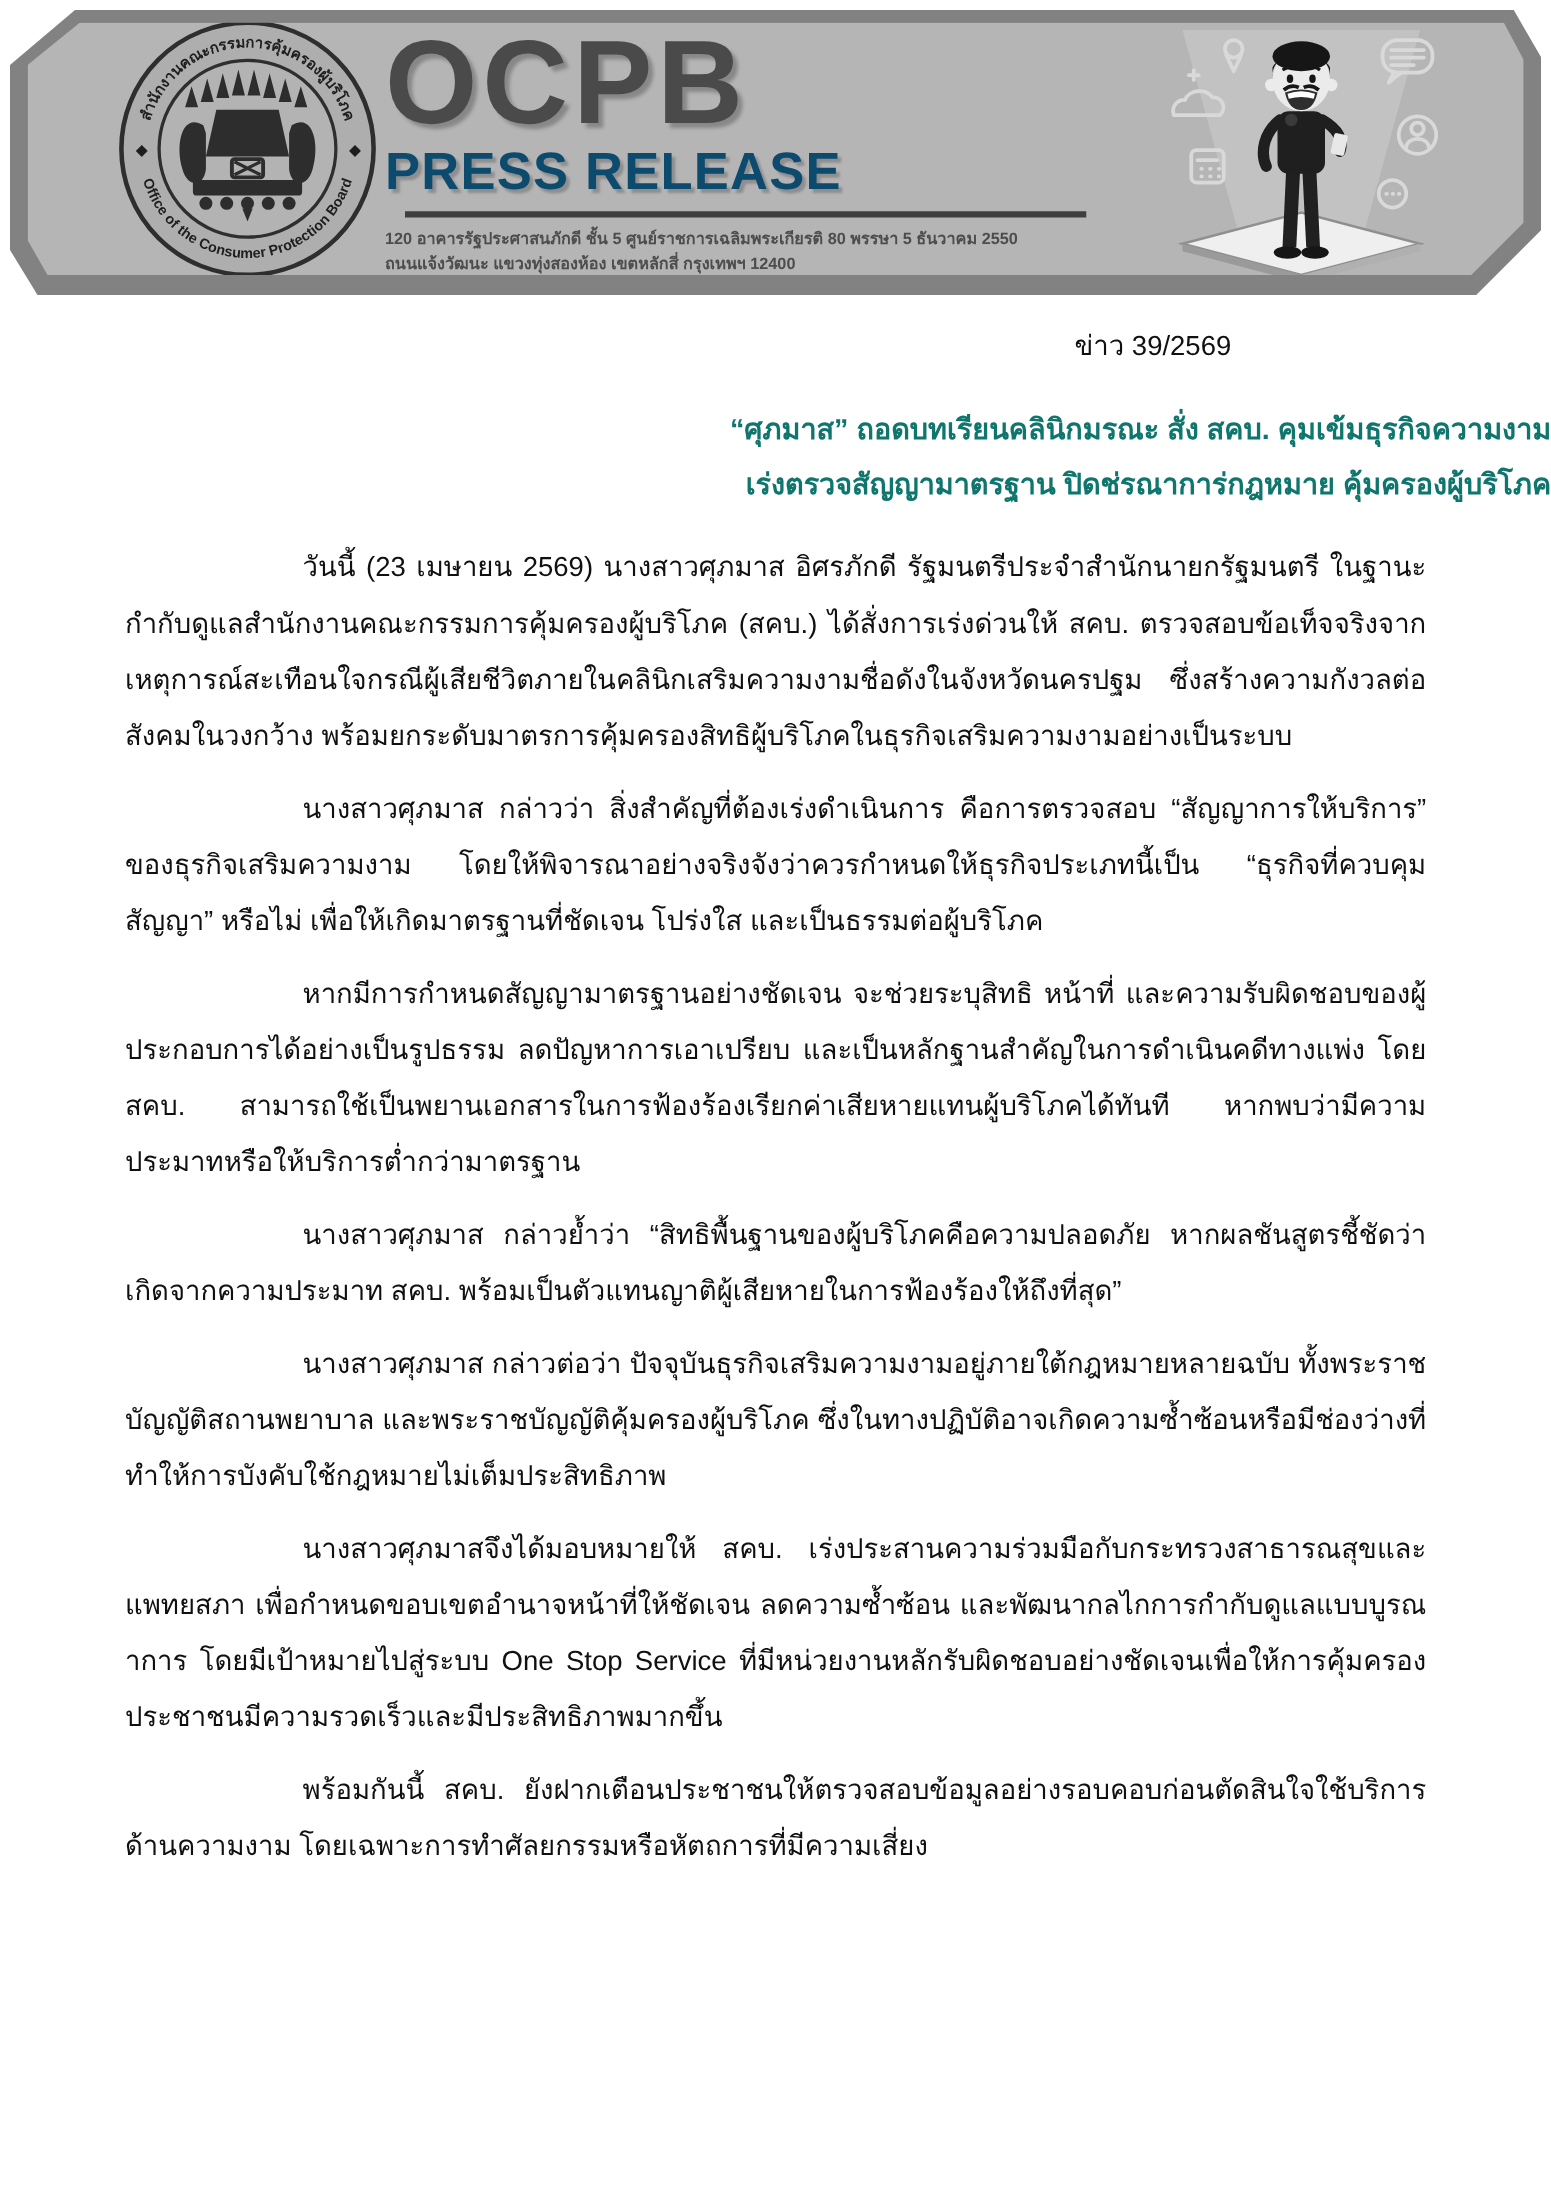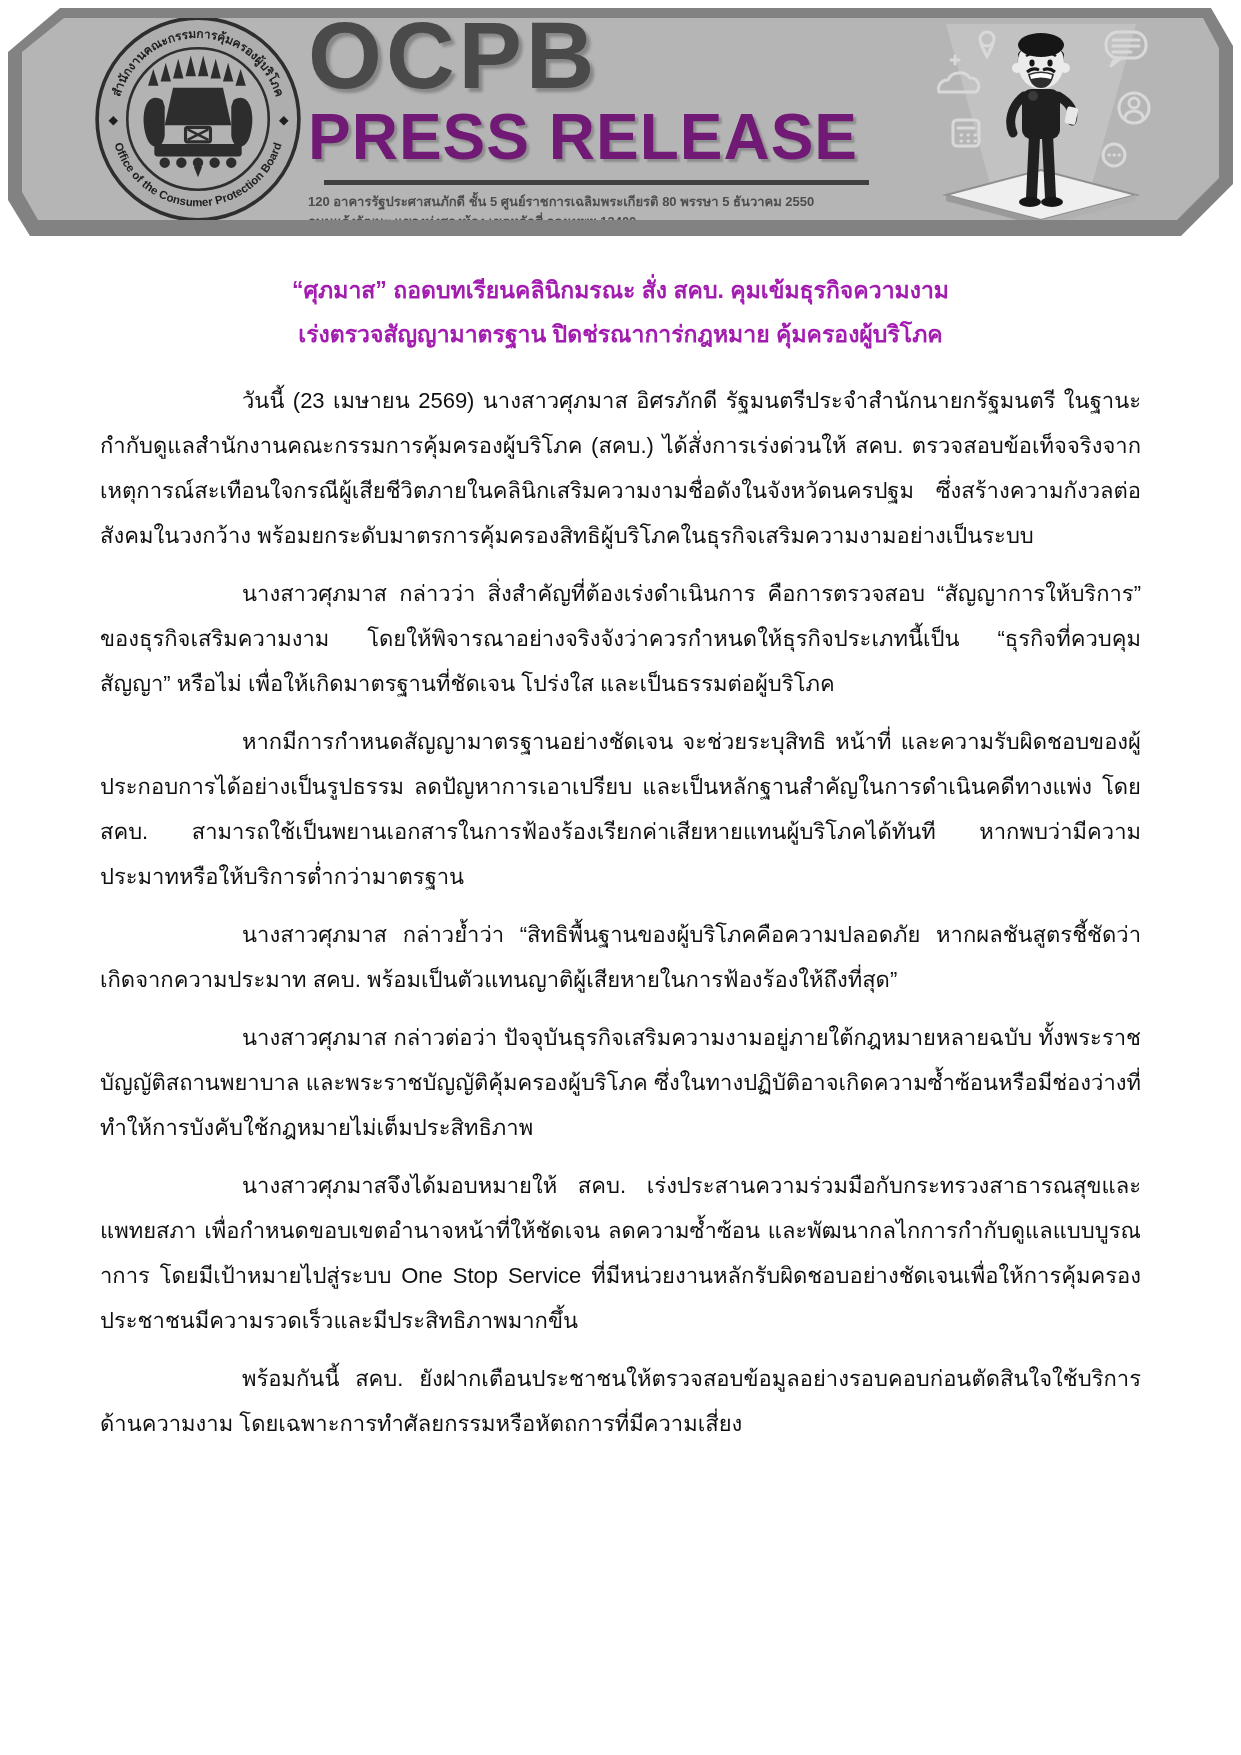--- a/index.html
+++ b/index.html
@@ -21,32 +21,32 @@
                       calc(100% - 42px) 100%, 16px 100%, 0 calc(100% - 28px), 0 34px);
     display:flex; align-items:center;
   }
   .seal-wrap { flex:none; margin-left:72px; width:208px; height:208px; }
   .center-block { flex:1; text-align:left; padding:0 6px; margin-top:4px; }
   .ocpb-title {
     font-size:95px; font-weight:800; letter-spacing:4px; color:#4a4a4a;
     line-height:0.95; text-shadow:4px 4px 3px rgba(0,0,0,0.25);
   }
   .press-release {
-    font-size:64px; font-weight:800; letter-spacing:1px; color:#701a75;
+    font-size:42px; font-weight:800; letter-spacing:1px; color:#0c4a6e;
     line-height:1.05; margin-top:4px; text-shadow:3px 3px 2px rgba(0,0,0,0.22);
   }
   .header-divider { width:545px; height:5px; background:#3f3f3f; margin:9px auto 7px auto; }
   .address { font-size:13px; font-weight:bold; color:#4d4d4d; line-height:1.55; }
   .mascot-wrap { flex:none; width:300px; height:215px; margin-right:28px; }
 
   
   .meta-block { margin-top:12px; padding-right:256px; text-align:right;
                 font-size:22px; line-height:41px; color:#101010; }
-  .headline { margin-top:24px; text-align:center; font-weight:bold;
-              font-size:23px; line-height:44px; color:#a21caf; }
+  .headline { margin-top:24px; text-align:right; font-weight:bold;
+              font-size:23px; line-height:44px; color:#0f766e; }
   .content { margin:22px 100px 0 100px; font-size:22px; line-height:45px;
              text-align:justify; color:#101010; }
   .content p { margin:0 0 13px 0; text-indent:142px; overflow-wrap:anywhere; }
 </style>
 </head>
 <body>
 
 <div class="page">
 
   <div class="banner-outer">
@@ -158,20 +158,21 @@
             <path d="M136,60 q6,-5 12,-2 M152,58 q6,-3 12,2" stroke="#161616" stroke-width="3" fill="none"></path>
           </g>
         </svg>
       </div>
 
     </div>
   </div>
   <div style="height:244px;"></div>
 
   <div class="meta-block">
+    <div>ข่าว 39/2569</div>
   </div>
 
   <div class="headline">
     <div>“ศุภมาส” ถอดบทเรียนคลินิกมรณะ สั่ง สคบ. คุมเข้มธุรกิจความงาม</div>
     <div>เร่งตรวจสัญญามาตรฐาน ปิดช่รณาการ่กฎหมาย คุ้มครองผู้บริโภค</div>
   </div>
 
   <div class="content">
     <p>วันนี้ (23 เมษายน 2569) นางสาวศุภมาส อิศรภักดี รัฐมนตรีประจำสำนักนายกรัฐมนตรี ในฐานะกำกับดูแลสำนักงานคณะกรรมการคุ้มครองผู้บริโภค (สคบ.) ได้สั่งการเร่งด่วนให้ สคบ. ตรวจสอบข้อเท็จจริงจากเหตุการณ์สะเทือนใจกรณีผู้เสียชีวิตภายในคลินิกเสริมความงามชื่อดังในจังหวัดนครปฐม ซึ่งสร้างความกังวลต่อสังคมในวงกว้าง พร้อมยกระดับมาตรการคุ้มครองสิทธิผู้บริโภคในธุรกิจเสริมความงามอย่างเป็นระบบ</p>
     <p>นางสาวศุภมาส กล่าวว่า สิ่งสำคัญที่ต้องเร่งดำเนินการ คือการตรวจสอบ “สัญญาการให้บริการ” ของธุรกิจเสริมความงาม โดยให้พิจารณาอย่างจริงจังว่าควรกำหนดให้ธุรกิจประเภทนี้เป็น “ธุรกิจที่ควบคุมสัญญา” หรือไม่ เพื่อให้เกิดมาตรฐานที่ชัดเจน โปร่งใส และเป็นธรรมต่อผู้บริโภค</p>

